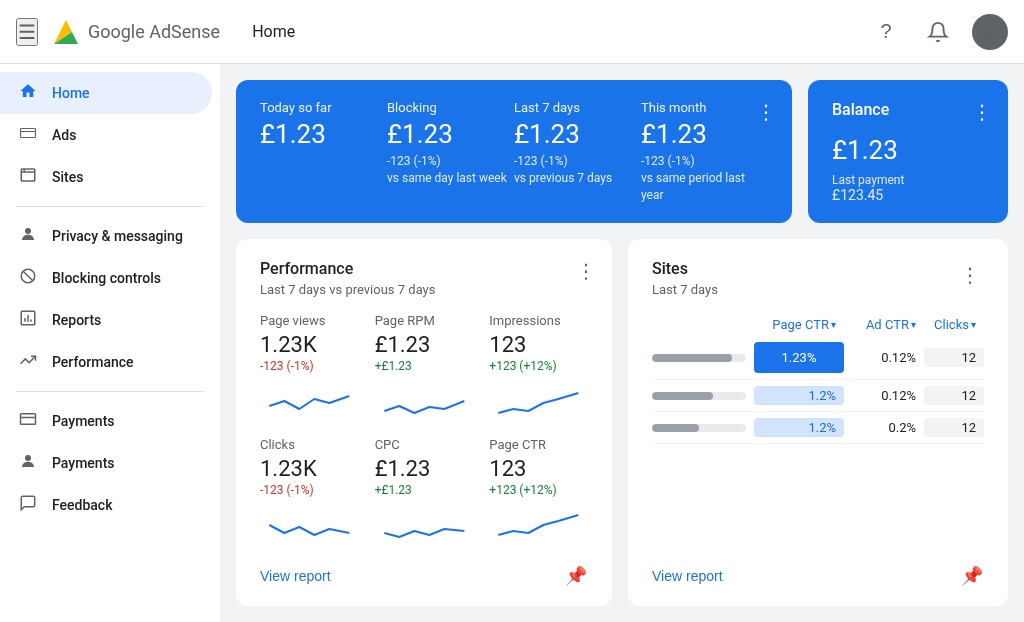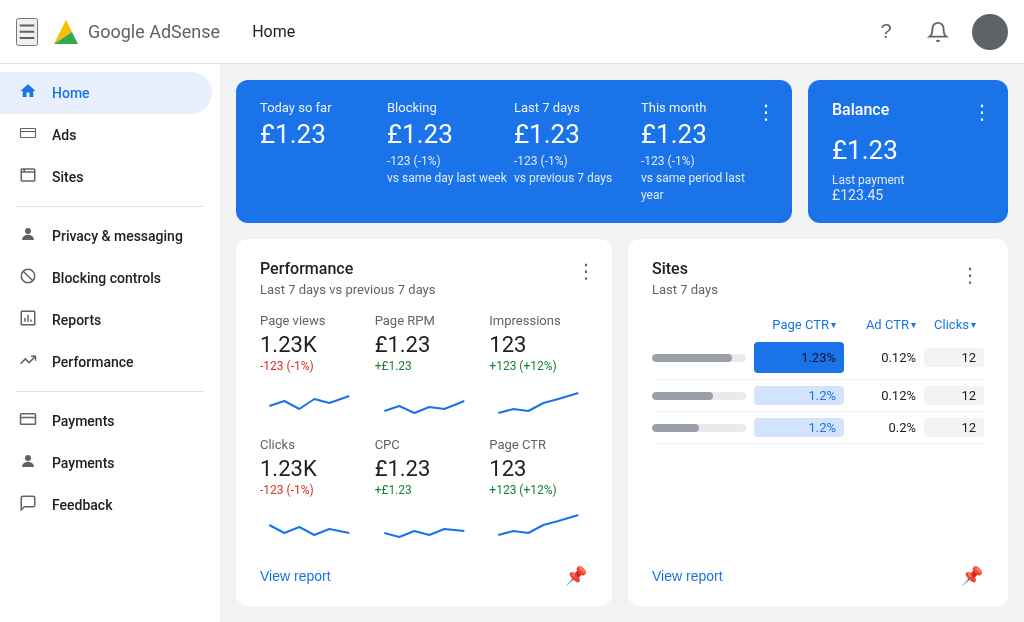--- a/index.html
+++ b/index.html
@@ -376,21 +376,21 @@
             <span class="dropdown-arrow">▾</span>
           </div>
         </div>
 
         <div class="sites-row">
           <div class="site-bar-cell">
             <div class="site-bar-bg">
                 <div class="site-bar-fill" style="width:85%;background:#9aa0a6;"></div>
               </div>
           </div>
-          <div class="site-cell" style="background:#1a73e8;color:#0f172a;border-radius:4px;padding:8px 8px;text-align:right;">
+          <div class="site-cell" style="background:#1a73e8;color:#ffffff;border-radius:4px;padding:8px 8px;text-align:center;">
             <span>1.23%</span>
           </div>
           <div class="site-cell" style="text-align:right;padding-right:8px;">
             <span>0.12%</span>
           </div>
           <div class="site-cell" style="background:#f1f3f4;border-radius:4px;padding:2px 8px;text-align:right;">
             <span>12</span>
           </div>
         </div>
 

